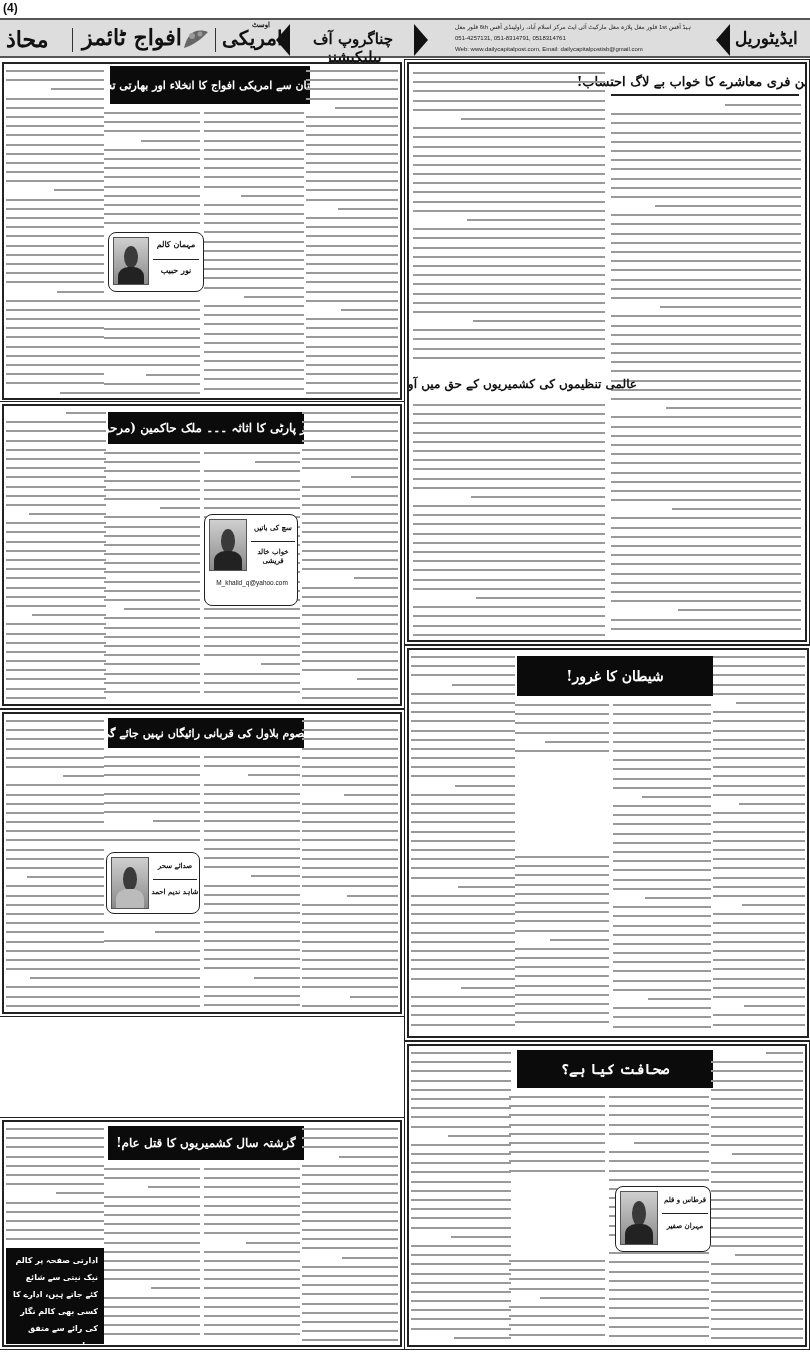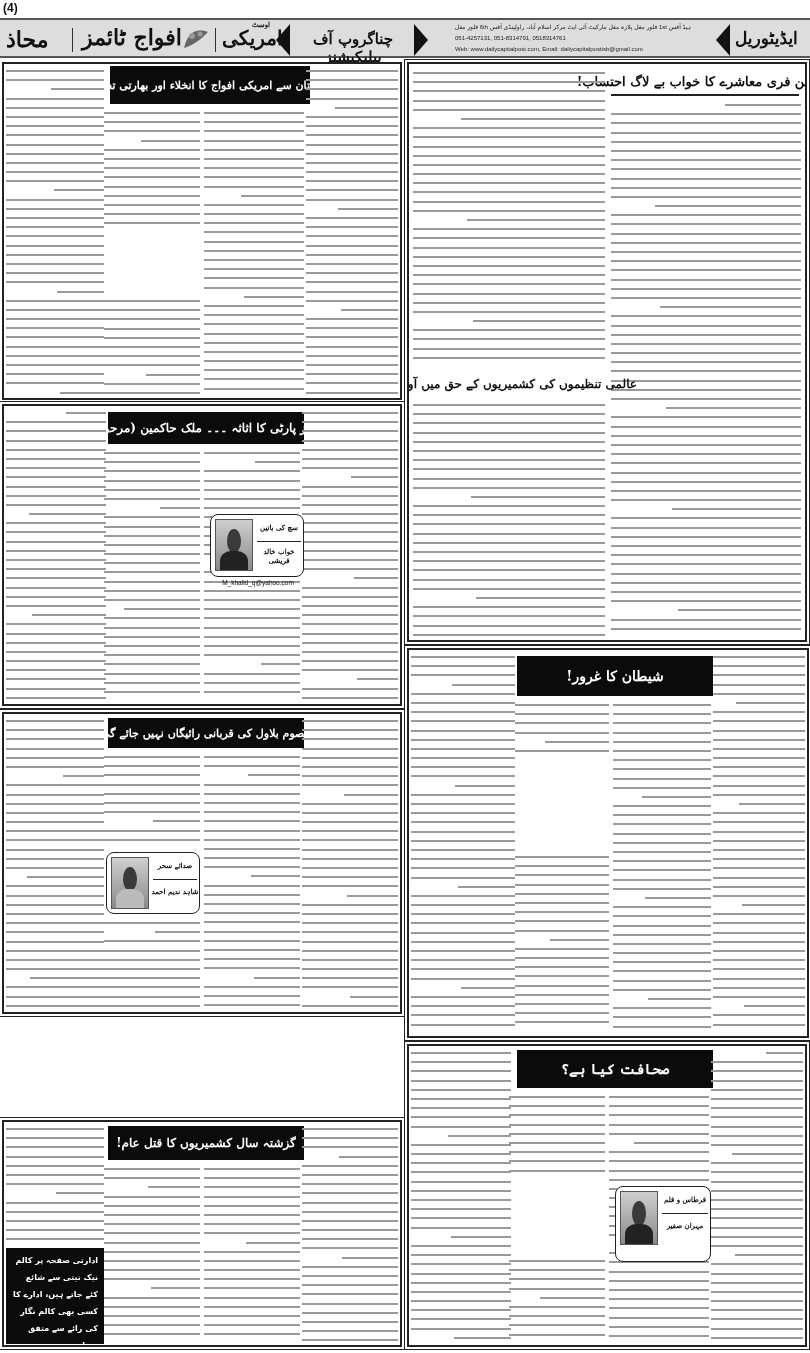--- a/index.html
+++ b/index.html
@@ -270,20 +270,29 @@
       <div class="ln" style="--w: 100%;"></div>
       <div class="ln" style="--w: 100%;"></div>
       <div class="ln" style="--w: 100%;"></div>
       <div class="ln" style="--w: 100%;"></div>
       <div class="ln" style="--w: 100%;"></div>
       <div class="ln" style="--w: 100%;"></div>
       <div class="ln" style="--w: 100%;"></div>
       <div class="ln" style="--w: 100%;"></div>
       <div class="ln" style="--w: 100%;"></div>
     </div>
+  <div class="byline" style="left:104px;top:168px;width:96px;height:60px">
+    <div class="photo" style="left:4px;top:4px;width:36px;height:48px">
+        <div class="head"></div>
+        <div class="body"></div>
+      </div>
+    <div class="bl-name" style="left:42px;top:6px;width:50px">مہمان کالم</div>
+    <div class="bl-rule" style="left:44px;top:26px;width:46px"></div>
+    <div class="bl-name" style="left:42px;top:32px;width:50px">نور حبیب</div>
+  </div>
   <div class="col" style="right:200px;top:232px;width:96px;height:102px">
       <div class="ln" style="--w: 100%;"></div>
       <div class="ln" style="--w: 100%;"></div>
       <div class="ln" style="--w: 100%;"></div>
       <div class="ln" style="--w: 100%;"></div>
       <div class="ln" style="--w: 100%;"></div>
       <div class="ln" style="--w: 100%;"></div>
       <div class="ln" style="--w: 100%;"></div>
       <div class="ln" style="--w: 100%;"></div>
       <div class="ln" style="--w: 56%;"></div>
@@ -417,21 +426,21 @@
       <div class="ln" style="--w: 100%;"></div>
       <div class="ln" style="--w: 100%;"></div>
       <div class="ln" style="--w: 100%;"></div>
       <div class="ln" style="--w: 100%;"></div>
       <div class="ln" style="--w: 100%;"></div>
       <div class="ln" style="--w: 100%;"></div>
       <div class="ln" style="--w: 100%;"></div>
       <div class="ln" style="--w: 100%;"></div>
       <div class="ln" style="--w: 100%;"></div>
     </div>
-  <div class="byline" style="left:206px;top:108px;width:94px;height:63px">
+  <div class="byline" style="left:200px;top:108px;width:94px;height:92px">
     <div class="photo" style="left:4px;top:4px;width:38px;height:52px">
         <div class="head"></div>
         <div class="body"></div>
       </div>
     <div class="bl-name" style="left:44px;top:8px;width:48px;font-size:7px">سچ کی باتیں</div>
     <div class="bl-rule" style="left:46px;top:26px;width:44px"></div>
     <div class="bl-name" style="left:44px;top:32px;width:48px;font-size:7px">خواب خالد قریشی</div>
     <div class="bl-email" style="left:2px;top:64px;width:90px">M_khalid_q@yahoo.com</div>
   </div>
   <div class="col" style="left:2px;top:2px;width:100px;height:296px">
@@ -831,21 +840,21 @@
       <div class="ln" style="--w: 100%;"></div>
       <div class="ln" style="--w: 100%;"></div>
       <div class="ln" style="--w: 100%;"></div>
       <div class="ln" style="--w: 100%;"></div>
       <div class="ln" style="--w: 100%;"></div>
       <div class="ln" style="--w: 100%;"></div>
       <div class="ln" style="--w: 100%;"></div>
       <div class="ln" style="--w: 100%;"></div>
       <div class="ln" style="--w: 100%;"></div>
     </div>
-  <div class="byline" style="left:206px;top:140px;width:96px;height:76px">
+  <div class="byline" style="left:206px;top:140px;width:96px;height:66px">
     <div class="photo" style="left:4px;top:4px;width:38px;height:54px">
         <div class="head"></div>
         <div class="body"></div>
       </div>
     <div class="bl-name" style="left:44px;top:8px;width:50px;font-size:7px">قرطاس و قلم</div>
     <div class="bl-rule" style="left:46px;top:26px;width:46px"></div>
     <div class="bl-name" style="left:44px;top:34px;width:50px;font-size:7px">مہران صفیر</div>
   </div>
   <div class="col" style="right:200px;top:210px;width:96px;height:89px">
       <div class="ln" style="--w: 100%;"></div>

